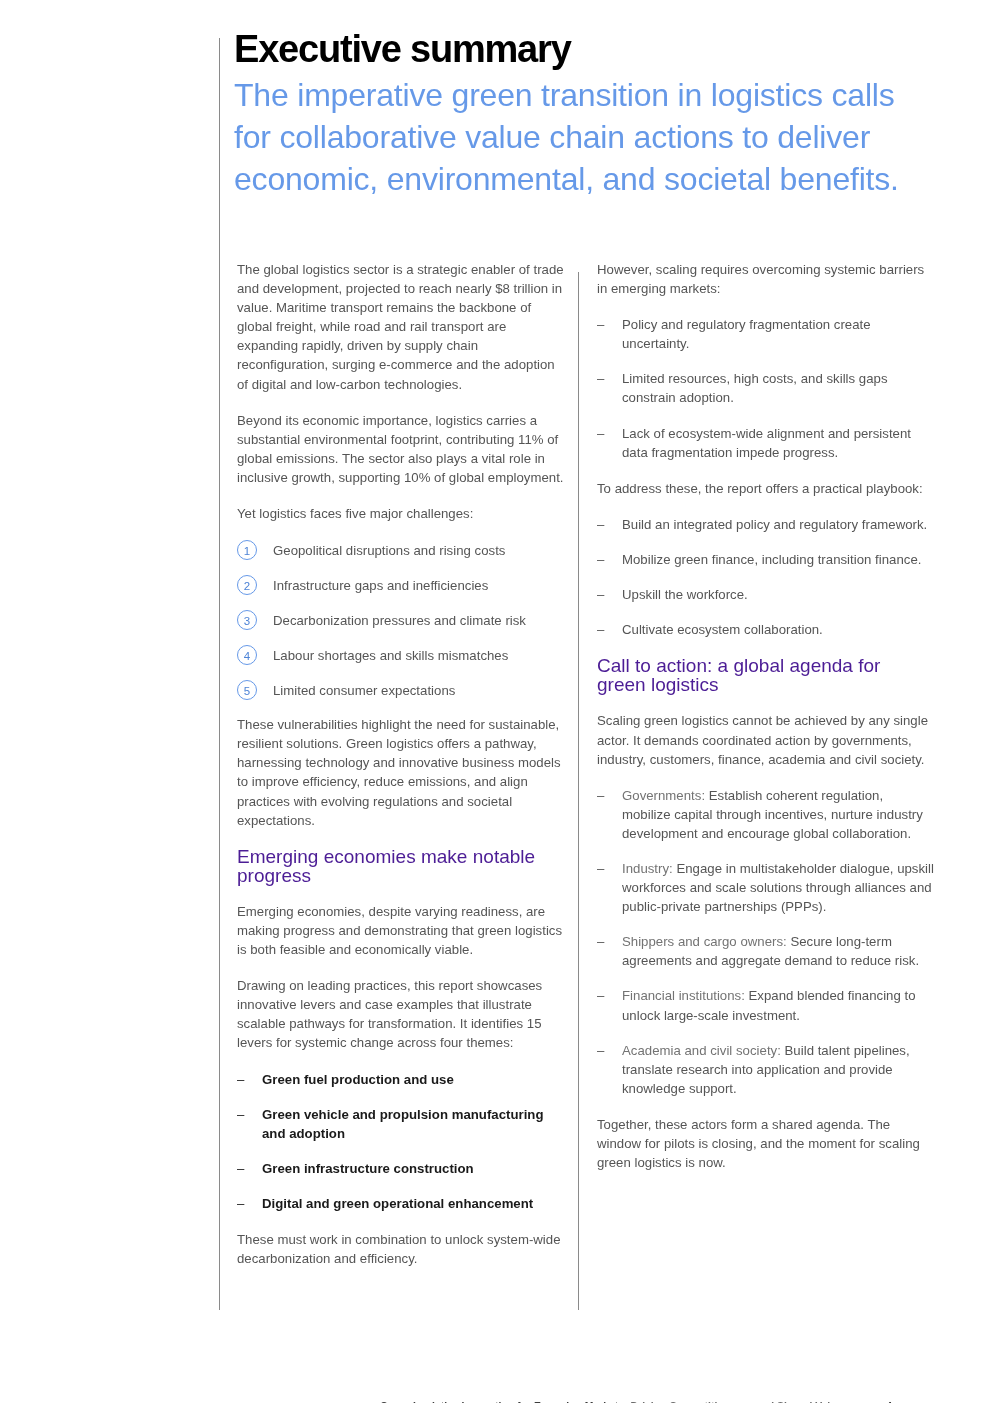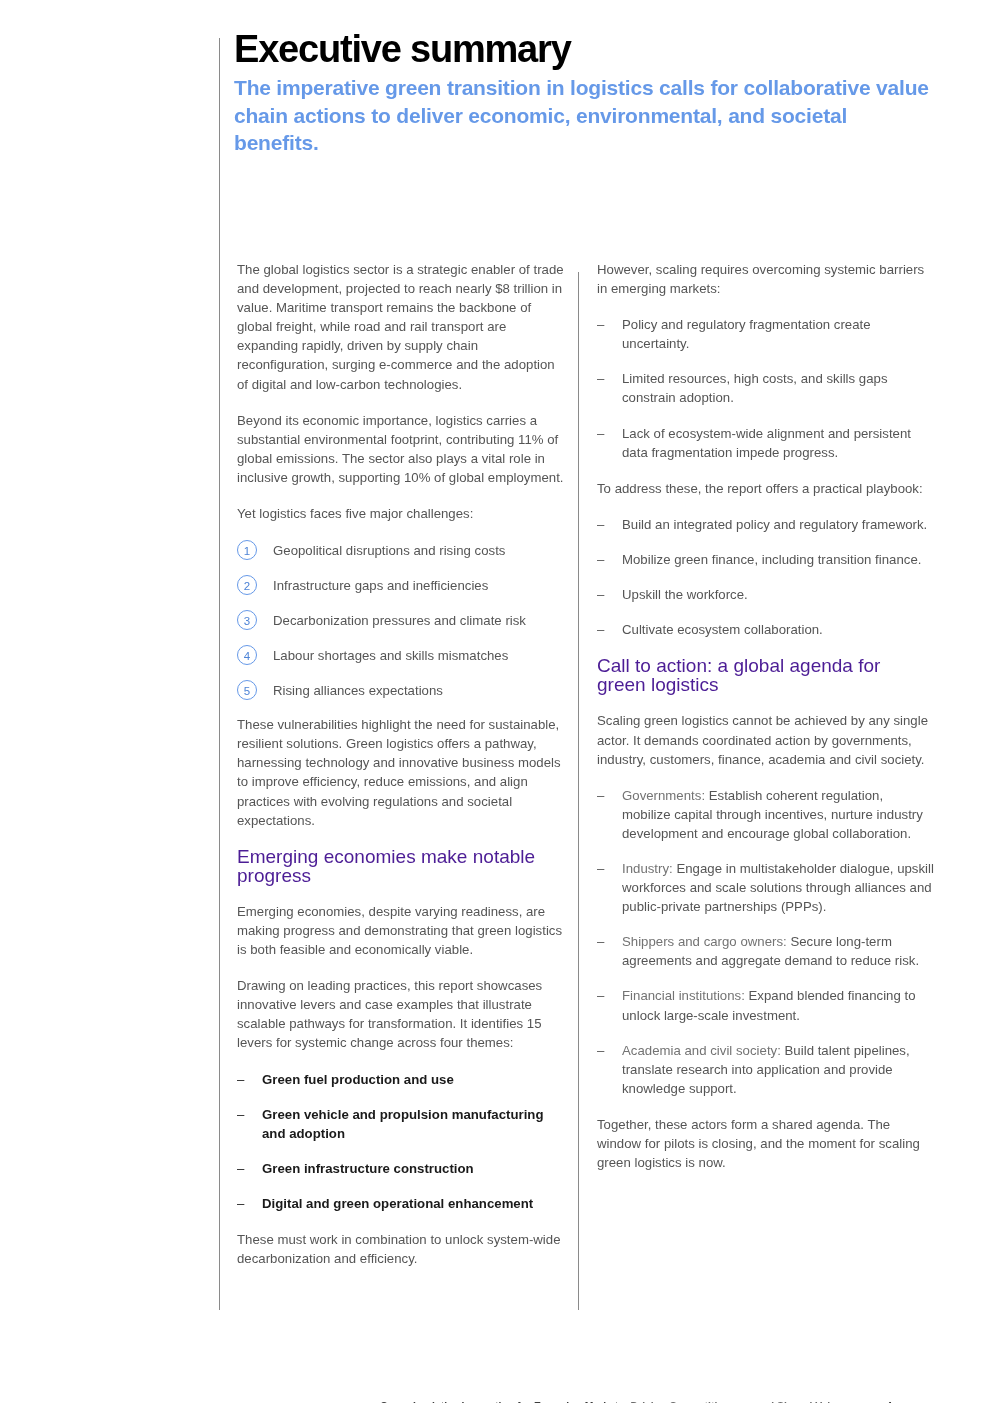--- a/index.html
+++ b/index.html
@@ -46,22 +46,22 @@
   }
   .doc-title {
     font-size: 38px;
     font-weight: bold;
     color: #000000;
     letter-spacing: -1.2px;
     line-height: 1.0;
     margin: 0 0 6px 0;
   }
   .doc-subtitle {
-    font-size: 21px;
-    font-weight: bold;
+    font-size: 32px;
+    font-weight: normal;
     color: #6699e8;
     line-height: 1.32;
     letter-spacing: -0.2px;
     margin: 0;
   }
 
   
   .col {
     position: absolute;
     top: 260px;
@@ -205,21 +205,21 @@
       <li>
         <span class="num-circle">3</span>
         <span class="num-text">Decarbonization pressures and climate risk</span>
       </li>
       <li>
         <span class="num-circle">4</span>
         <span class="num-text">Labour shortages and skills mismatches</span>
       </li>
       <li>
         <span class="num-circle">5</span>
-        <span class="num-text">Rising alliances expectations</span>
+        <span class="num-text">Limited consumer expectations</span>
       </li>
     </ol>
 
     <p class="para">These vulnerabilities highlight the need for sustainable, resilient solutions. Green logistics offers a pathway, harnessing technology and innovative business models to improve efficiency, reduce emissions, and align practices with evolving regulations and societal expectations.</p>
     <h3 class="subhead">Emerging economies make notable progress</h3>
     <p class="para">Emerging economies, despite varying readiness, are making progress and demonstrating that green logistics is both feasible and economically viable.</p>
     <p class="para">Drawing on leading practices, this report showcases innovative levers and case examples that illustrate scalable pathways for transformation. It identifies 15 levers for systemic change across four themes:</p>
 
     <ul class="dash-list bold-items gap-after-lg">
       <li>

